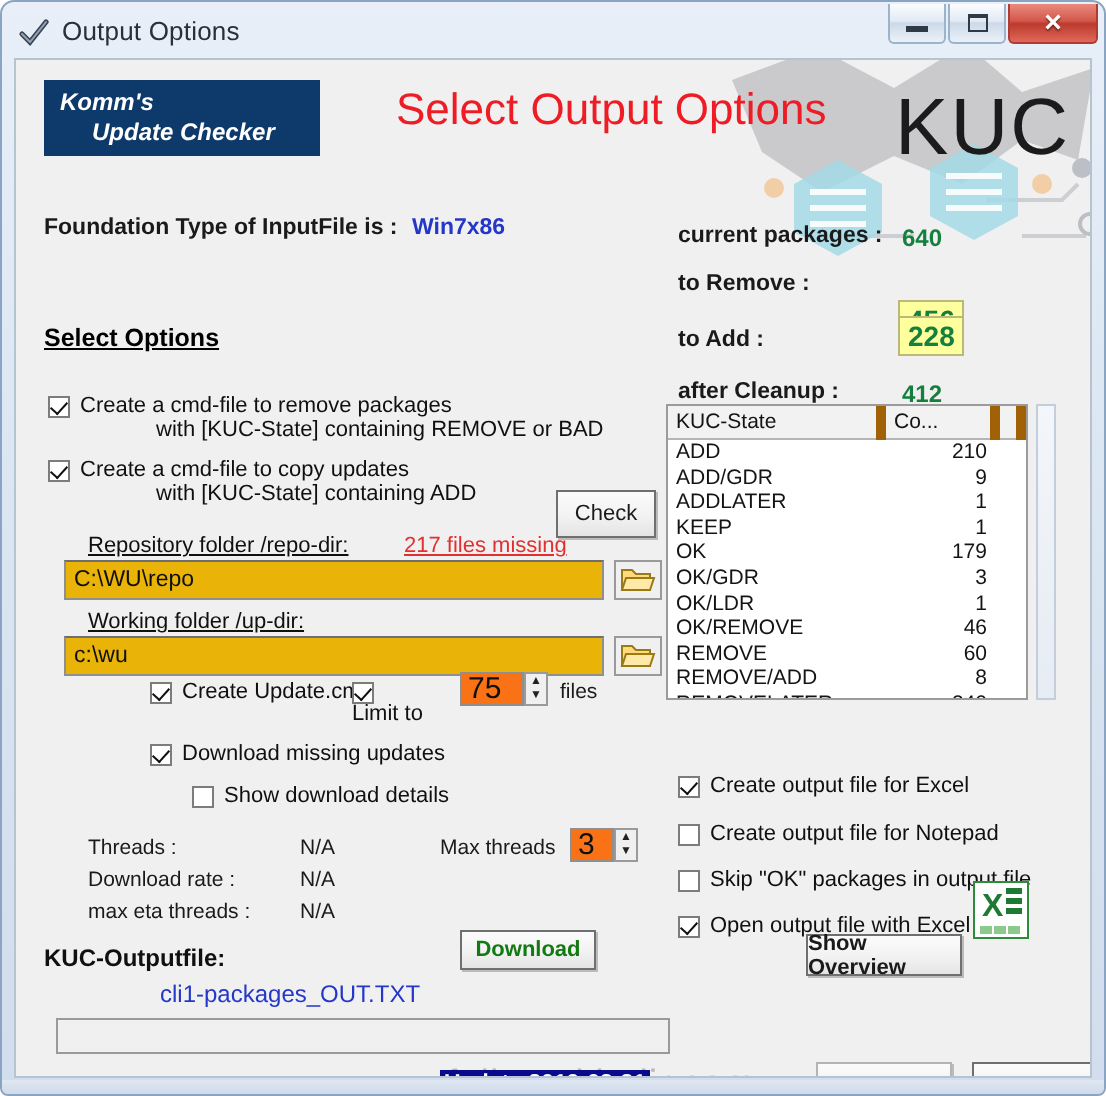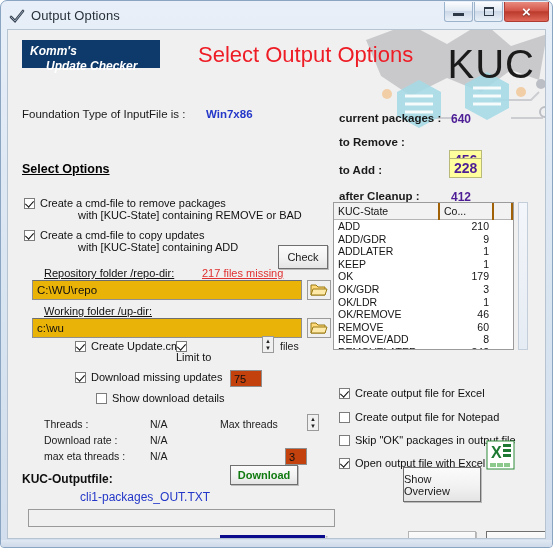--- a/index.html
+++ b/index.html
@@ -108,21 +108,21 @@
     font-size: 40px;
     letter-spacing: 1px;
     color: #1b1b1b;
     font-family: "Liberation Sans", sans-serif;
     pointer-events: none;
   }
   
   .brand {
     position: absolute;
     left: 14px; top: 10px;
-    width: 138px; height: 28px;
+    width: 138px; height: 38px;
     background: #0d3a6b;
     color: #ffffff;
     font-style: italic;
     font-weight: bold;
     font-size: 12px;
     box-sizing: border-box;
     padding: 4px 8px 0 8px;
     line-height: 15px;
   }
   .brand .l2 { padding-left: 16px; }
@@ -130,42 +130,42 @@
     position: absolute;
     left: 190px; top: 12px;
     font-size: 22px;
     color: #ee1c25;
     font-weight: normal;
   }
   .foundation-label {
     position: absolute;
     left: 14px; top: 78px;
     font-size: 11.5px;
-    font-weight: normal;
+    font-weight: bold;
     color: #1a1a1a;
   }
   .foundation-value {
     position: absolute;
     left: 198px; top: 78px;
     font-size: 11.5px;
     font-weight: bold;
     color: #2437c8;
   }
   
   .stat-label {
     position: absolute;
     font-size: 11.5px;
     font-weight: bold;
     color: #1a1a1a;
   }
   .stat-value {
     position: absolute;
     font-size: 12px;
     font-weight: bold;
-    color: #4c1d95;
+    color: #15803d;
   }
   .stat-value.boxed {
     background: #ffff9e;
     border: 1px solid #b9b97a;
     padding: 1px 4px;
     font-size: 14px;
   }
   
   .section-title {
     position: absolute;
@@ -247,25 +247,25 @@
     width: 24px; height: 20px;
     box-sizing: border-box;
     border: 1px solid #9a9a9a;
     background: #f0f0f0;
     display: flex; align-items: center; justify-content: center;
   }
   .spin {
     position: absolute;
     box-sizing: border-box;
     border: 1px solid #8f8f8f;
-    background: #c2410c;
-    font-size: 11px;
+    background: #f97316;
+    font-size: 15px;
     color: #101010;
     padding: 1px 3px;
-    display: flex; align-items: center; margin-top: 34px;
+    display: flex; align-items: center;
   }
   .spin-arrows {
     position: absolute;
     width: 12px; height: 17px;
     box-sizing: border-box;
     border: 1px solid #9a9a9a;
     background: #f0f0f0;
     display: flex; flex-direction: column;
   }
   .spin-arrows div {
@@ -284,21 +284,21 @@
     left: 325px; top: 172px;
     width: 181px; height: 148px;
     box-sizing: border-box;
     border: 1px solid #9b9b9b;
     background: #ffffff;
     overflow: hidden;
   }
   .grid table { border-collapse: collapse; width: 100%; font-size: 10.5px; }
   .grid th {
     background: #f2f2f2;
-    border-right: 2px solid #a16207;
+    border-right: 5px solid #a16207;
     border-bottom: 1px solid #b5b5b5;
     font-weight: normal;
     text-align: left;
     padding: 2px 4px;
     color: #141414;
   }
   .grid td {
     padding: 0 4px;
     color: #141414;
     line-height: 12.6px;
@@ -612,21 +612,21 @@
         <rect x="3" y="3" width="23" height="19" fill="#ffffff"></rect>
         <text x="5" y="18" font-family="Liberation Sans, sans-serif" font-size="16" font-weight="bold" fill="#1e7a33">X</text>
         <rect x="17" y="4" width="8" height="3" fill="#1e7a33"></rect>
         <rect x="17" y="9" width="8" height="3" fill="#1e7a33"></rect>
         <rect x="17" y="14" width="8" height="3" fill="#1e7a33"></rect>
         <rect x="4" y="23" width="6" height="4" fill="#8cc98c"></rect>
         <rect x="11" y="23" width="6" height="4" fill="#8cc98c"></rect>
         <rect x="18" y="23" width="6" height="4" fill="#8cc98c"></rect>
       </svg>
 
-      <div class="btn" style="left:395px; top:437px; width:78px; height:35px;">Show Overview</div>
+      <div class="btn" style="left:395px; top:437px; width:78px; height:21px;font-weight:bold;">Show Overview</div>
 
       <div class="outfile-label">KUC-Outputfile:</div>
       <div class="outfile-value">cli1-packages_OUT.TXT</div>
       <div class="btn download" style="left:222px; top:435px; width:68px; height:20px;">Download</div>
 
       <div class="progress"></div>
 
       <div class="site-wm">www.fullcrackindir.com</div>
       <div class="update-sel">Update 2019-03-31</div>
 

